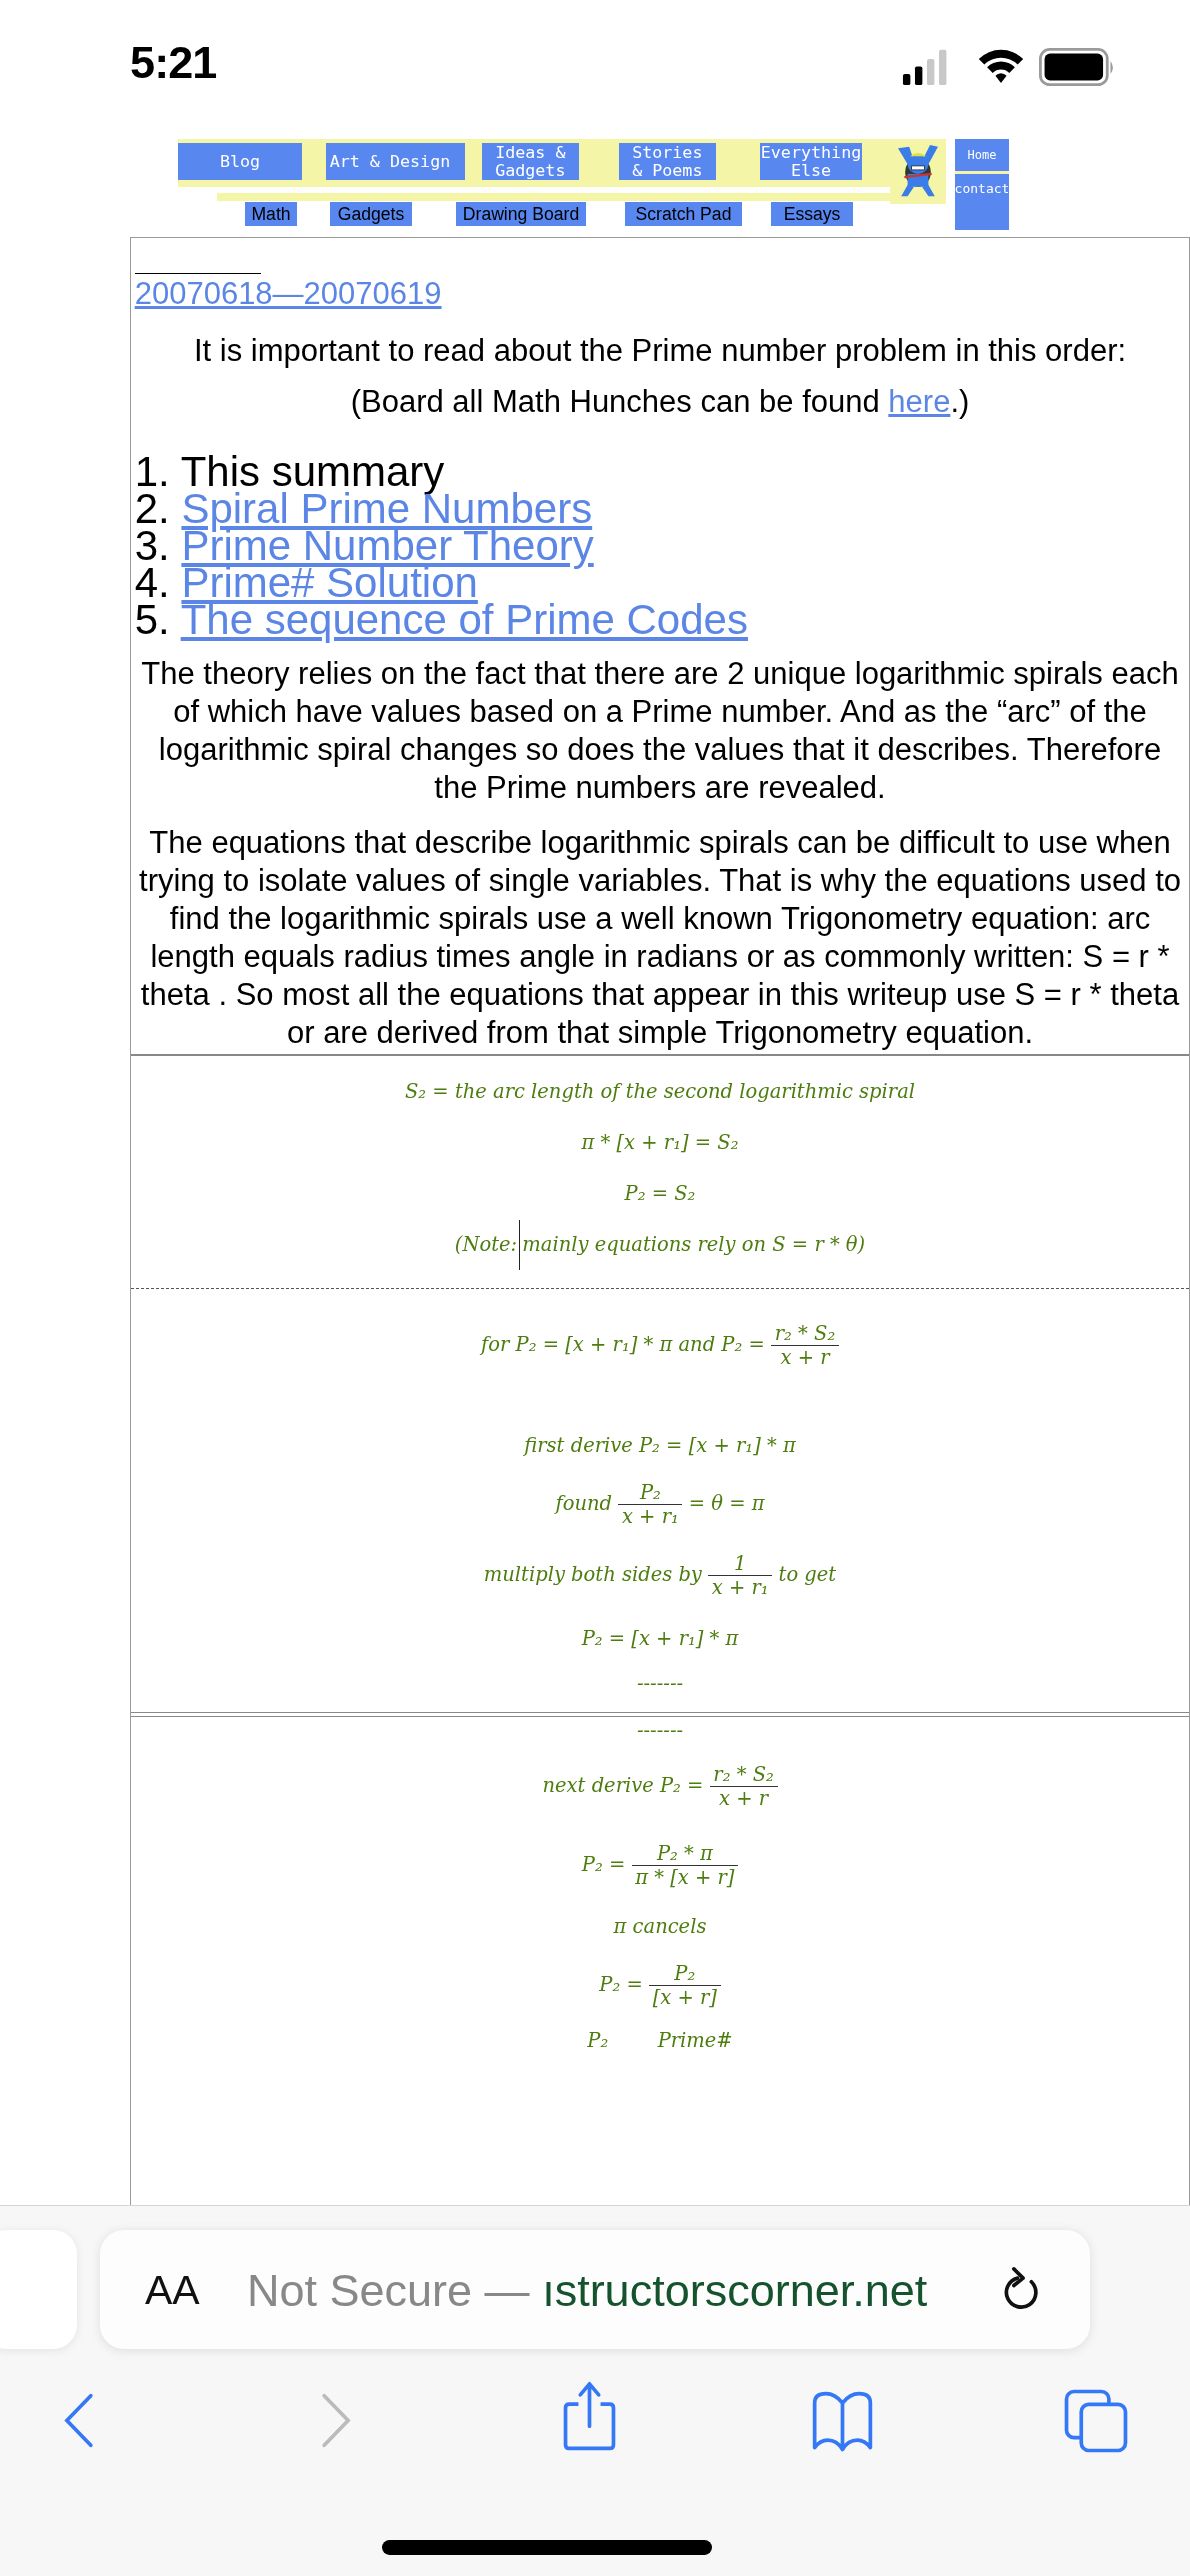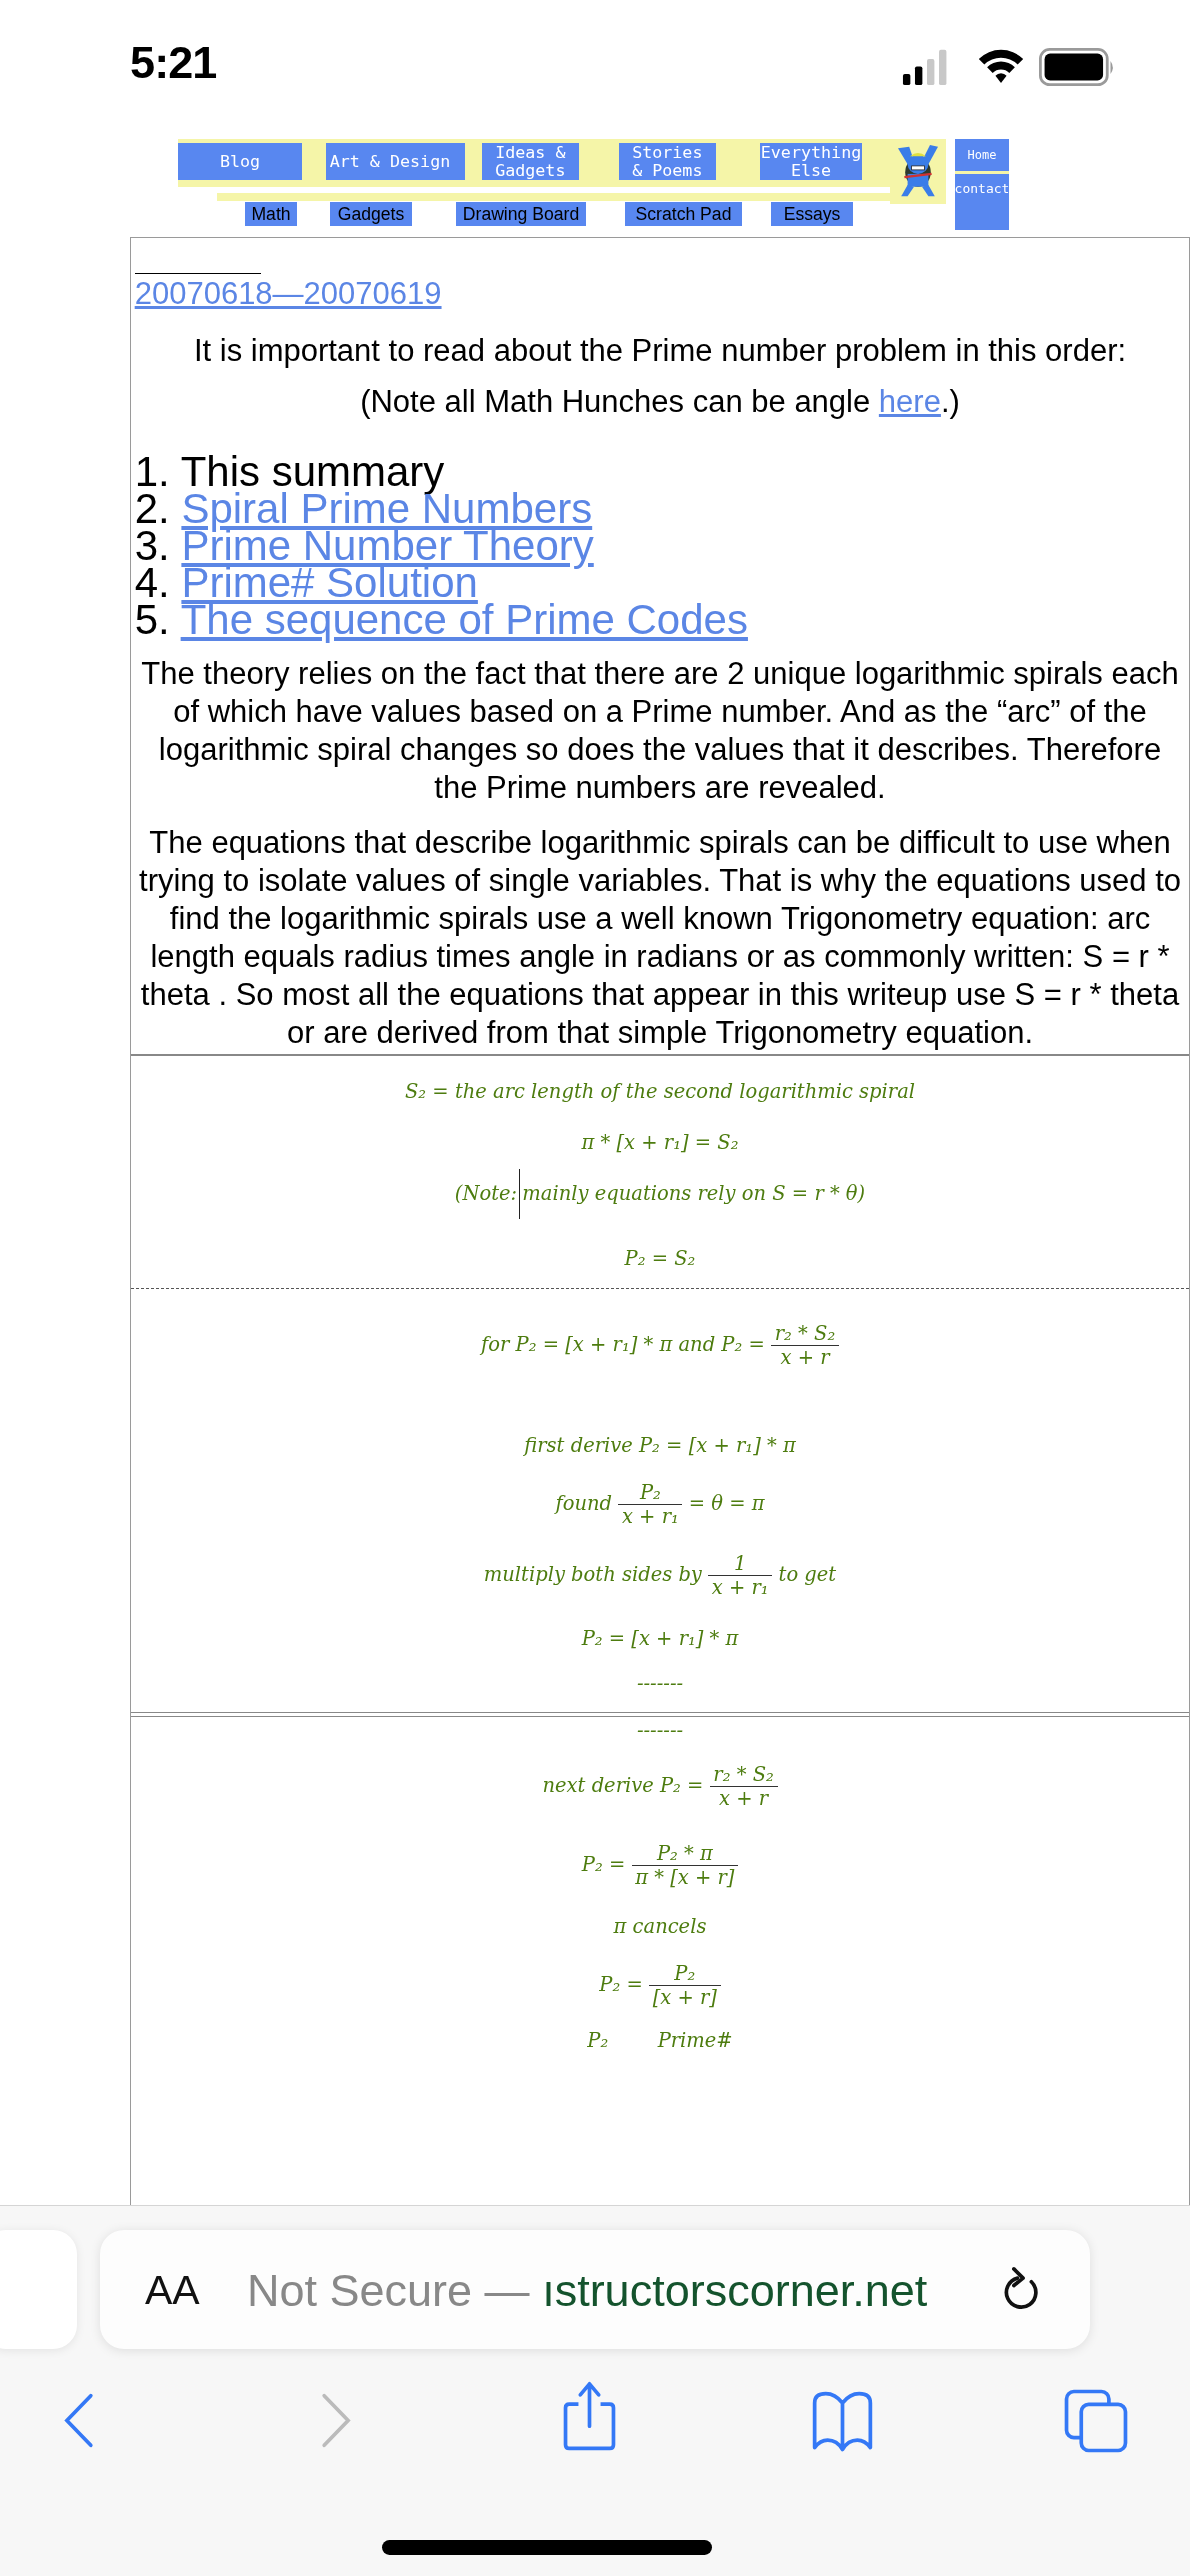--- a/index.html
+++ b/index.html
@@ -94,40 +94,40 @@
   <div class="subbtn" style="left:447px;top:63px;width:117px;">Scratch Pad</div>
   <div class="subbtn" style="left:593px;top:63px;width:82px;">Essays</div>
 </div>
 
 <div class="content">
   <div class="text-cell">
     <div class="rule"></div>
     <a class="date-link" href="#">20070618—20070619</a>
     <p class="body" style="margin-top:20.4px;">It is important to read about the Prime number problem in this order:</p>
     <p class="body" style="margin-top:13px;">
-      <span>(Note all Math Hunches can be angle </span><a class="lnk" href="#">here</a><span>.)</span>
+      <span>(Board all Math Hunches can be found </span><a class="lnk" href="#">here</a><span>.)</span>
     </p>
     <div class="list">
       <div><span>1.</span> <span>This summary</span></div>
       <div><span>2.</span> <a class="lnk" href="#">Spiral Prime Numbers</a></div>
       <div><span>3.</span> <a class="lnk" href="#">Prime Number Theory</a></div>
       <div><span>4.</span> <a class="lnk" href="#">Prime# Solution</a></div>
       <div><span>5.</span> <a class="lnk" href="#">The sequence of Prime Codes</a></div>
     </div>
     <p class="body" style="margin-top:16.7px;">The theory relies on the fact that there are 2 unique logarithmic spirals each of which have values based on a Prime number. And as the “arc” of the logarithmic spiral changes so does the values that it describes. Therefore the Prime numbers are revealed.</p>
     <p class="body" style="margin-top:16.7px;margin-bottom:1.9px;">The equations that describe logarithmic spirals can be difficult to use when trying to isolate values of single variables. That is why the equations used to find the logarithmic spirals use a well known Trigonometry equation: arc length equals radius times angle in radians or as commonly written: S = r * theta . So most all the equations that appear in this writeup use S = r * theta or are derived from that simple Trigonometry equation.</p>
   </div>
 
   <div class="eq-cell" style="padding-top:24px;">
     <div>S₂ = the arc length of the second  logarithmic spiral</div>
     <div style="margin-top:28px;">π * [x + r₁] = S₂</div>
+    <div style="margin-top:28px;">P₂ = S₂</div>
     <div style="margin-top:15px;">
       <span>(Note:</span><span class="cursor"></span><span>mainly equations rely on S = r * θ)</span>
     </div>
-    <div style="margin-top:28px;">P₂ = S₂</div>
     <div class="dashline" style="margin-top:18.5px;"></div>
 
     <div style="margin-top:33px;">
       <span>for P₂ = [x + r₁] * π and P₂ =</span>
       <span class="frac"><span class="num">r₂ * S₂</span><span>x + r</span></span>
     </div>
     <div style="margin-top:65px;">first derive P₂ = [x + r₁] * π</div>
     <div style="margin-top:24px;">
       <span>found</span>
       <span class="frac"><span class="num">P₂</span><span>x + r₁</span></span>

